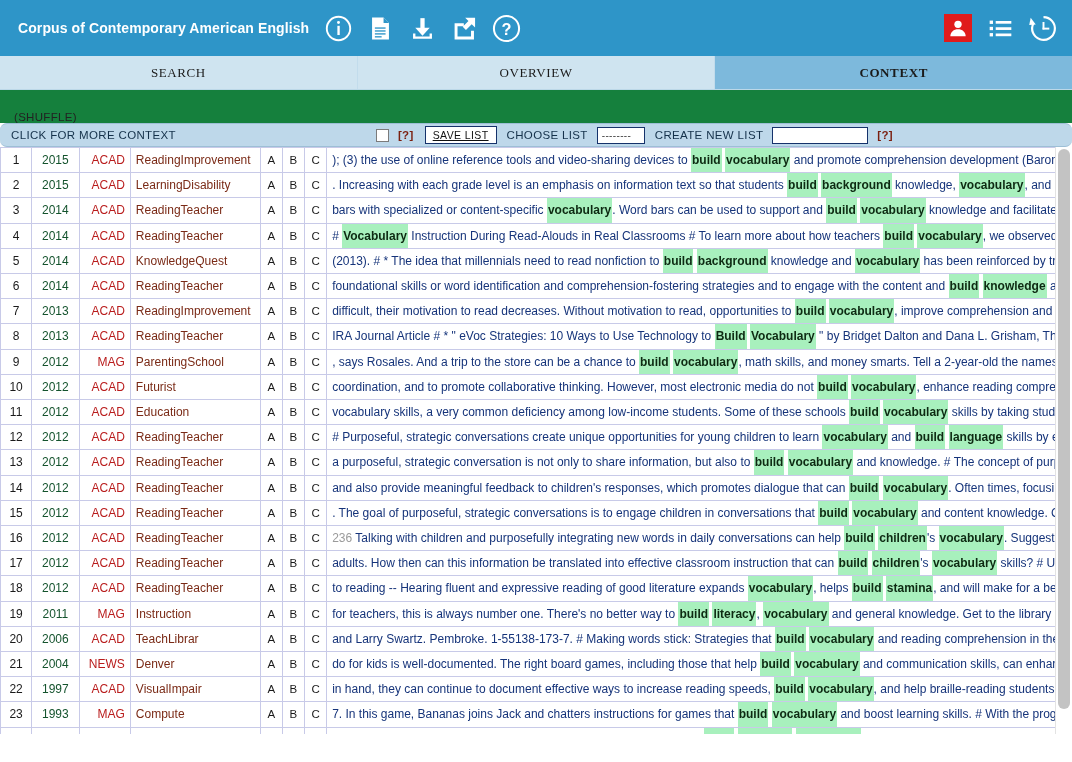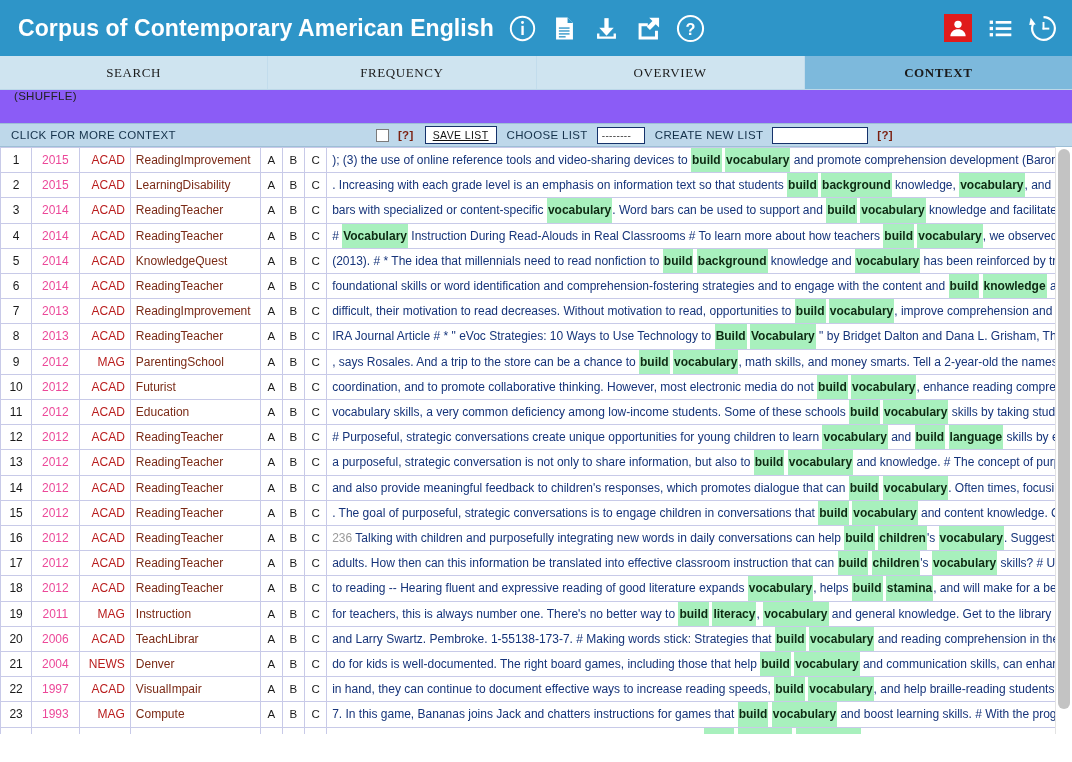--- a/index.html
+++ b/index.html
@@ -21,21 +21,21 @@
   .header {
     height: 56px;
     background: #2e95c8;
     display: flex;
     align-items: center;
     padding: 0 14px 0 18px;
     box-sizing: border-box;
   }
   .brand-title {
     color: #ffffff;
-    font-size: 23px;
+    font-size: 14px;
     font-weight: bold;
     letter-spacing: 0.1px;
     white-space: nowrap;
     margin-right: 14px;
   }
   .header-icons-left {
     display: flex;
     align-items: center;
     gap: 12px;
   }
@@ -86,43 +86,44 @@
   .tab:last-child { border-right: none; }
   .tab.active {
     background: #7db9dc;
     font-weight: bold;
   }
 
   
   .shuffle-row {
     height: 33px;
     display: flex;
-    align-items: flex-start;
+    align-items: flex-end;
     padding-left: 14px;
-    background: #8b5cf6;
+    background: #15803d;
   }
   .shuffle-link {
     font-size: 11.5px;
     color: #222;
     letter-spacing: 0.3px;
     cursor: pointer;
   }
 
   
   .controls {
     height: 24px;
     background: #bed8ea;
     display: flex;
     align-items: center;
     padding: 0 10px 0 11px;
     box-sizing: border-box;
     font-size: 11.5px;
     letter-spacing: 0.35px;
     border-top: 1px solid #9dbfd6;
     border-bottom: 1px solid #9dbfd6;
+    border-radius: 7px;
   }
   .ctl-label { color: #14314a; white-space: nowrap; }
   .ctl-gap-a { width: 200px; }
   .cb {
     width: 11px; height: 11px;
     background: #fff;
     border: 1px solid #7b7b7b;
     display: inline-block;
     cursor: pointer;
   }
@@ -196,21 +197,21 @@
   table.results td {
     border: 1px solid #c8cae8;
     padding: 0 5px;
     height: 24.2px;
     line-height: 24.2px;
     white-space: nowrap;
     overflow: hidden;
     vertical-align: middle;
   }
   td.c-num   { width: 20px;  text-align: center; color: #1a1a1a; }
-  td.c-year  { width: 36px;  text-align: center; color: #ec4899; }
+  td.c-year  { width: 36px;  text-align: center; color: #14532d; }
   td.c-genre { width: 40px;  text-align: right; color: #b91c1c; }
   td.c-src   { width: 118px; color: #7a2a16; padding-left: 7px; }
   td.c-ab    { width: 11px;  text-align: center; color: #1a1a1a; font-size: 11.5px; }
   td.c-ctx   { width: 1700px; color: #16347a; padding-left: 6px; }
   .hl {
     background: #a8f0bd;
     color: #0d2a12;
     font-weight: bold;
     padding: 7px 1px;
   }
@@ -312,21 +313,20 @@
         <path d="M1.4 3.0 L5.6 8.6 L0.2 9.2 z" fill="#fff"></path>
         <rect x="11.2" y="6.6" width="1.6" height="6.2" fill="#fff"></rect>
         <rect x="11.2" y="11.3" width="5.6" height="1.6" fill="#fff"></rect>
       </svg>
     </span>
   </div>
 </div>
 
 <div class="tabbar">
   <div class="tab">SEARCH</div>
-  <div class="tab">FREQUENCY</div>
   <div class="tab">OVERVIEW</div>
   <div class="tab active">CONTEXT</div>
 </div>
 
 <div class="shuffle-row">
   <span class="shuffle-link">(SHUFFLE)</span>
 </div>
 
 <div class="controls">
   <span class="ctl-label">CLICK FOR MORE CONTEXT</span>

